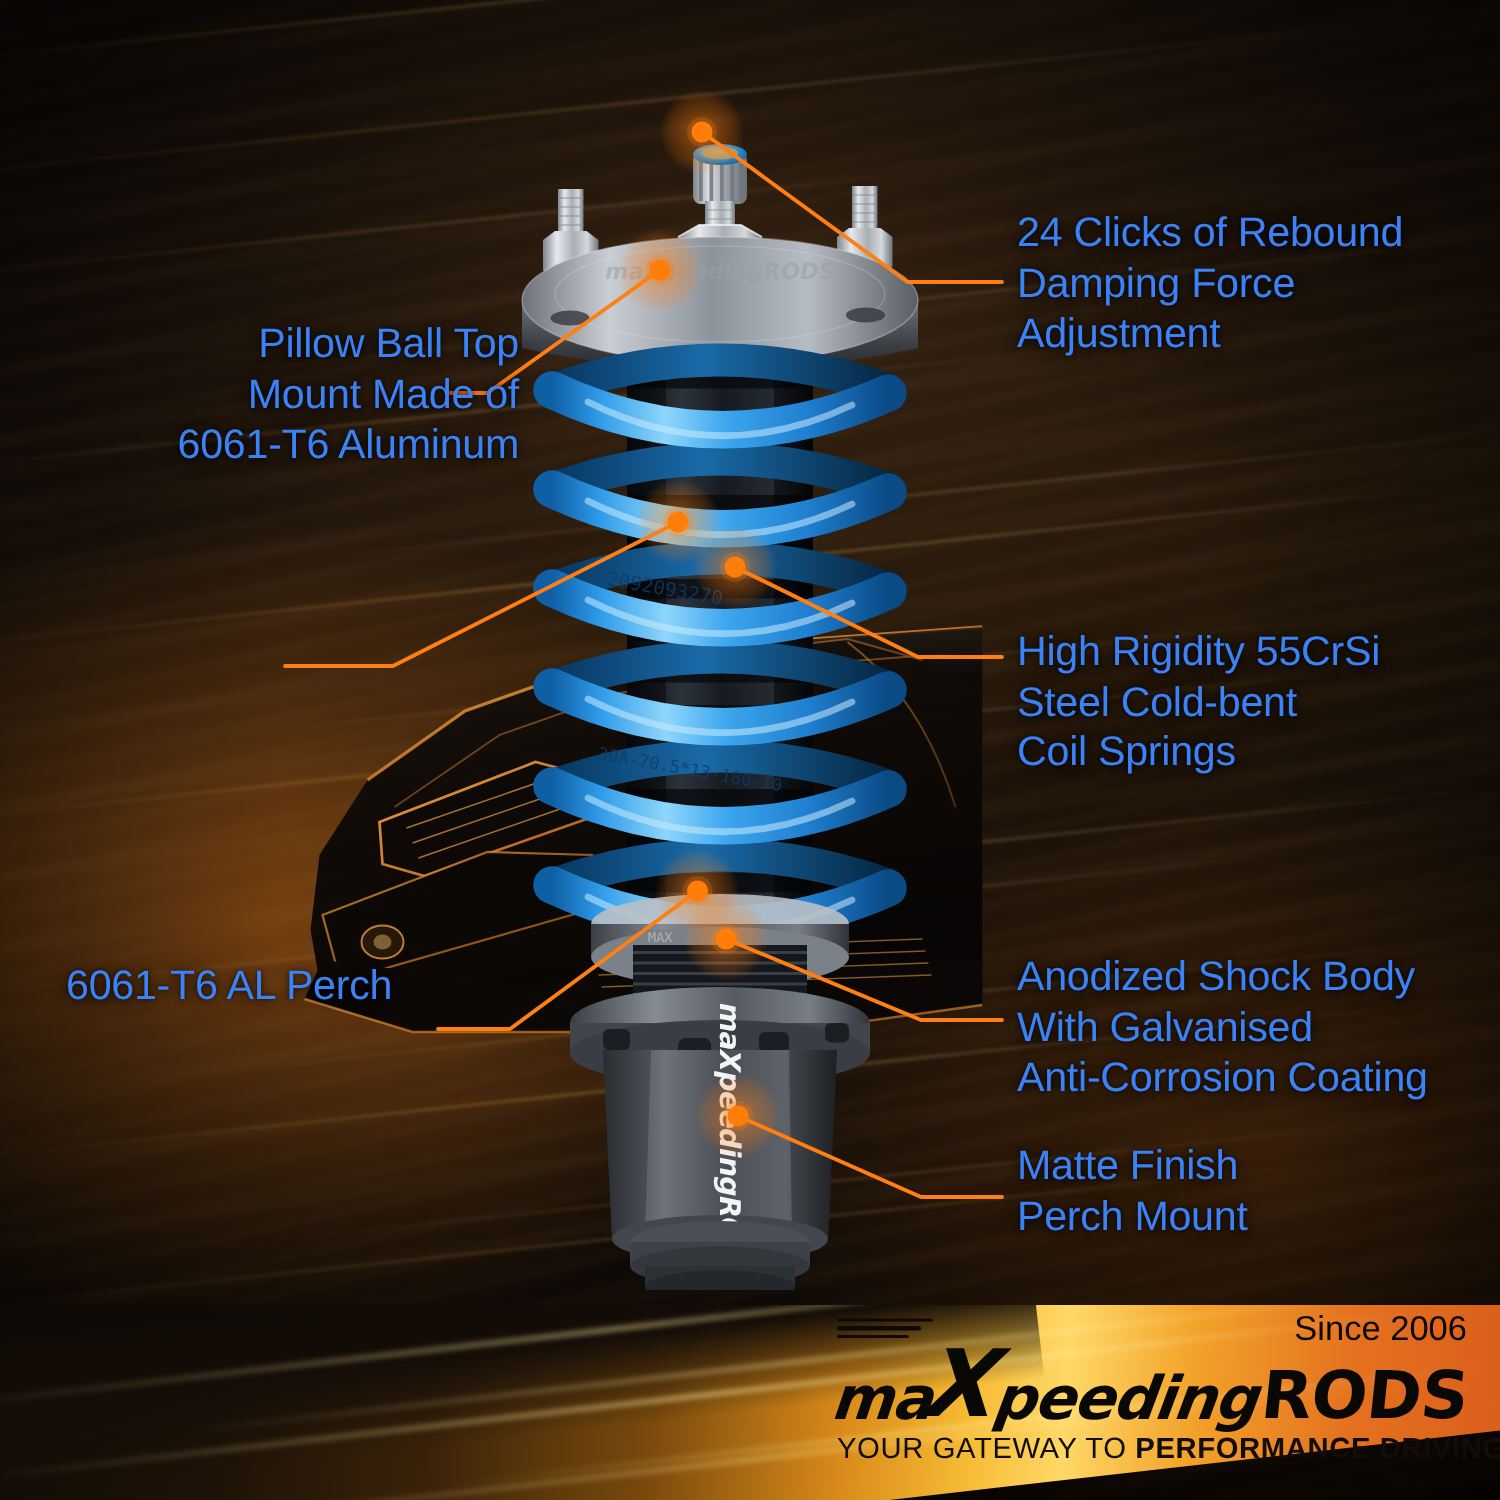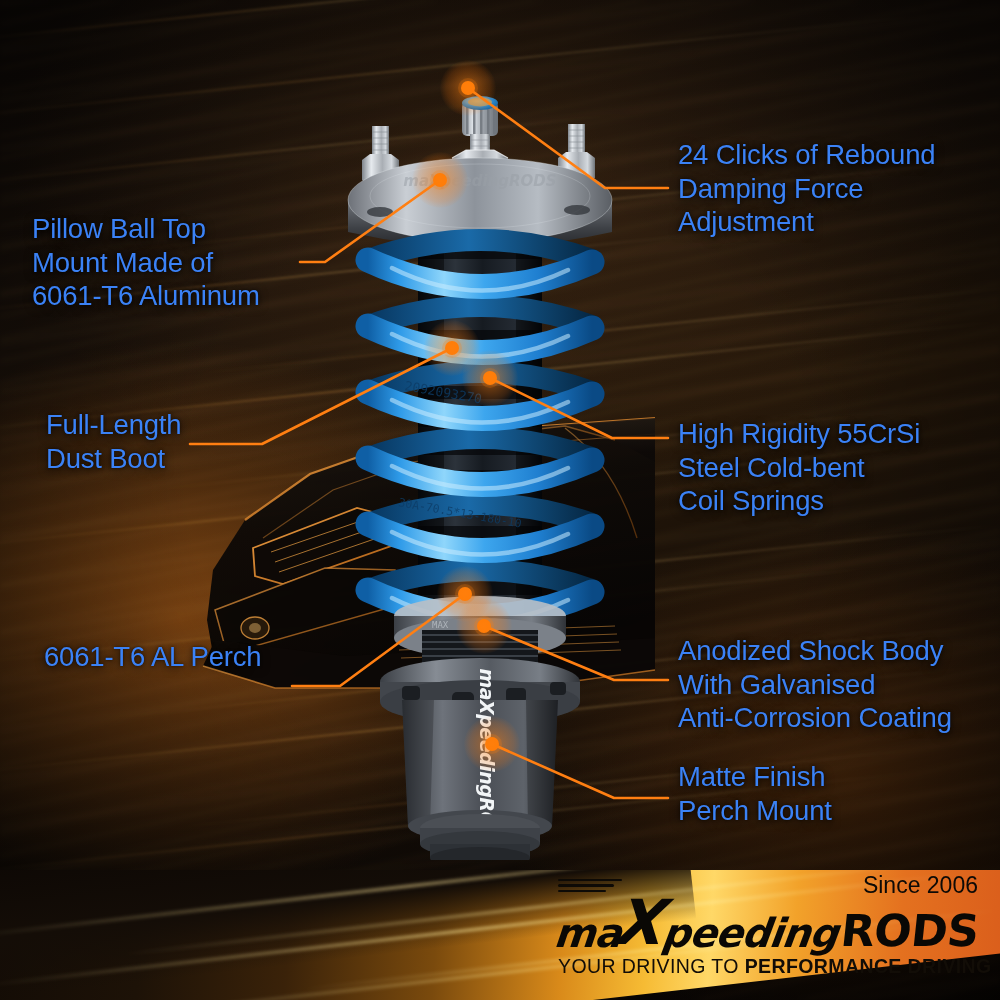--- a/index.html
+++ b/index.html
@@ -427,26 +427,24 @@
   <div class="dot" style="left:452px; top:348px;"></div>
   <div class="dot" style="left:490px; top:378px;"></div>
   <div class="dot" style="left:465px; top:594px;"></div>
   <div class="dot" style="left:484px; top:626px;"></div>
   <div class="dot" style="left:492px; top:744px;"></div>
 
   <div class="callout" style="left:678px; top:138px; width:310px;">24 Clicks of Rebound
 Damping Force
 Adjustment</div>
 
-  <div class="callout" style="left:32px; top:212px; width:300px;">Pillow Ball Top
+  <div class="callout" style="left:46px; top:212px; width:300px;text-align:right;">Pillow Ball Top
 Mount Made of
 6061-T6 Aluminum</div>
 
-  <div class="callout" style="left:46px; top:408px; width:280px;">Full-Length
-Dust Boot</div>
 
   <div class="callout" style="left:678px; top:388px; width:320px;margin-top:29px;">High Rigidity 55CrSi
 Steel Cold-bent
 Coil Springs</div>
 
   <div class="callout" style="left:44px; top:640px; width:260px;">6061-T6 AL Perch</div>
 
   <div class="callout" style="left:678px; top:634px; width:320px;">Anodized Shock Body
 With Galvanised
 Anti-Corrosion Coating</div>
@@ -475,17 +473,17 @@
       </div>
       <div class="since-txt">Since 2006</div>
     </div>
     <div class="logo-main">
       <span class="logo-word lw-ma">ma</span>
       <span class="logo-word lw-x">X</span>
       <span class="logo-word lw-peed">peeding</span>
       <span class="logo-word lw-rods">RODS</span>
     </div>
     <div class="tagline">
-      <span class="lite">YOUR DRIVING TO </span><b>PERFORMANCE DRIVING</b>
+      <span class="lite">YOUR GATEWAY TO </span><b>PERFORMANCE DRIVING</b>
     </div>
   </div>
 
 </div>
 
 </body></html>

